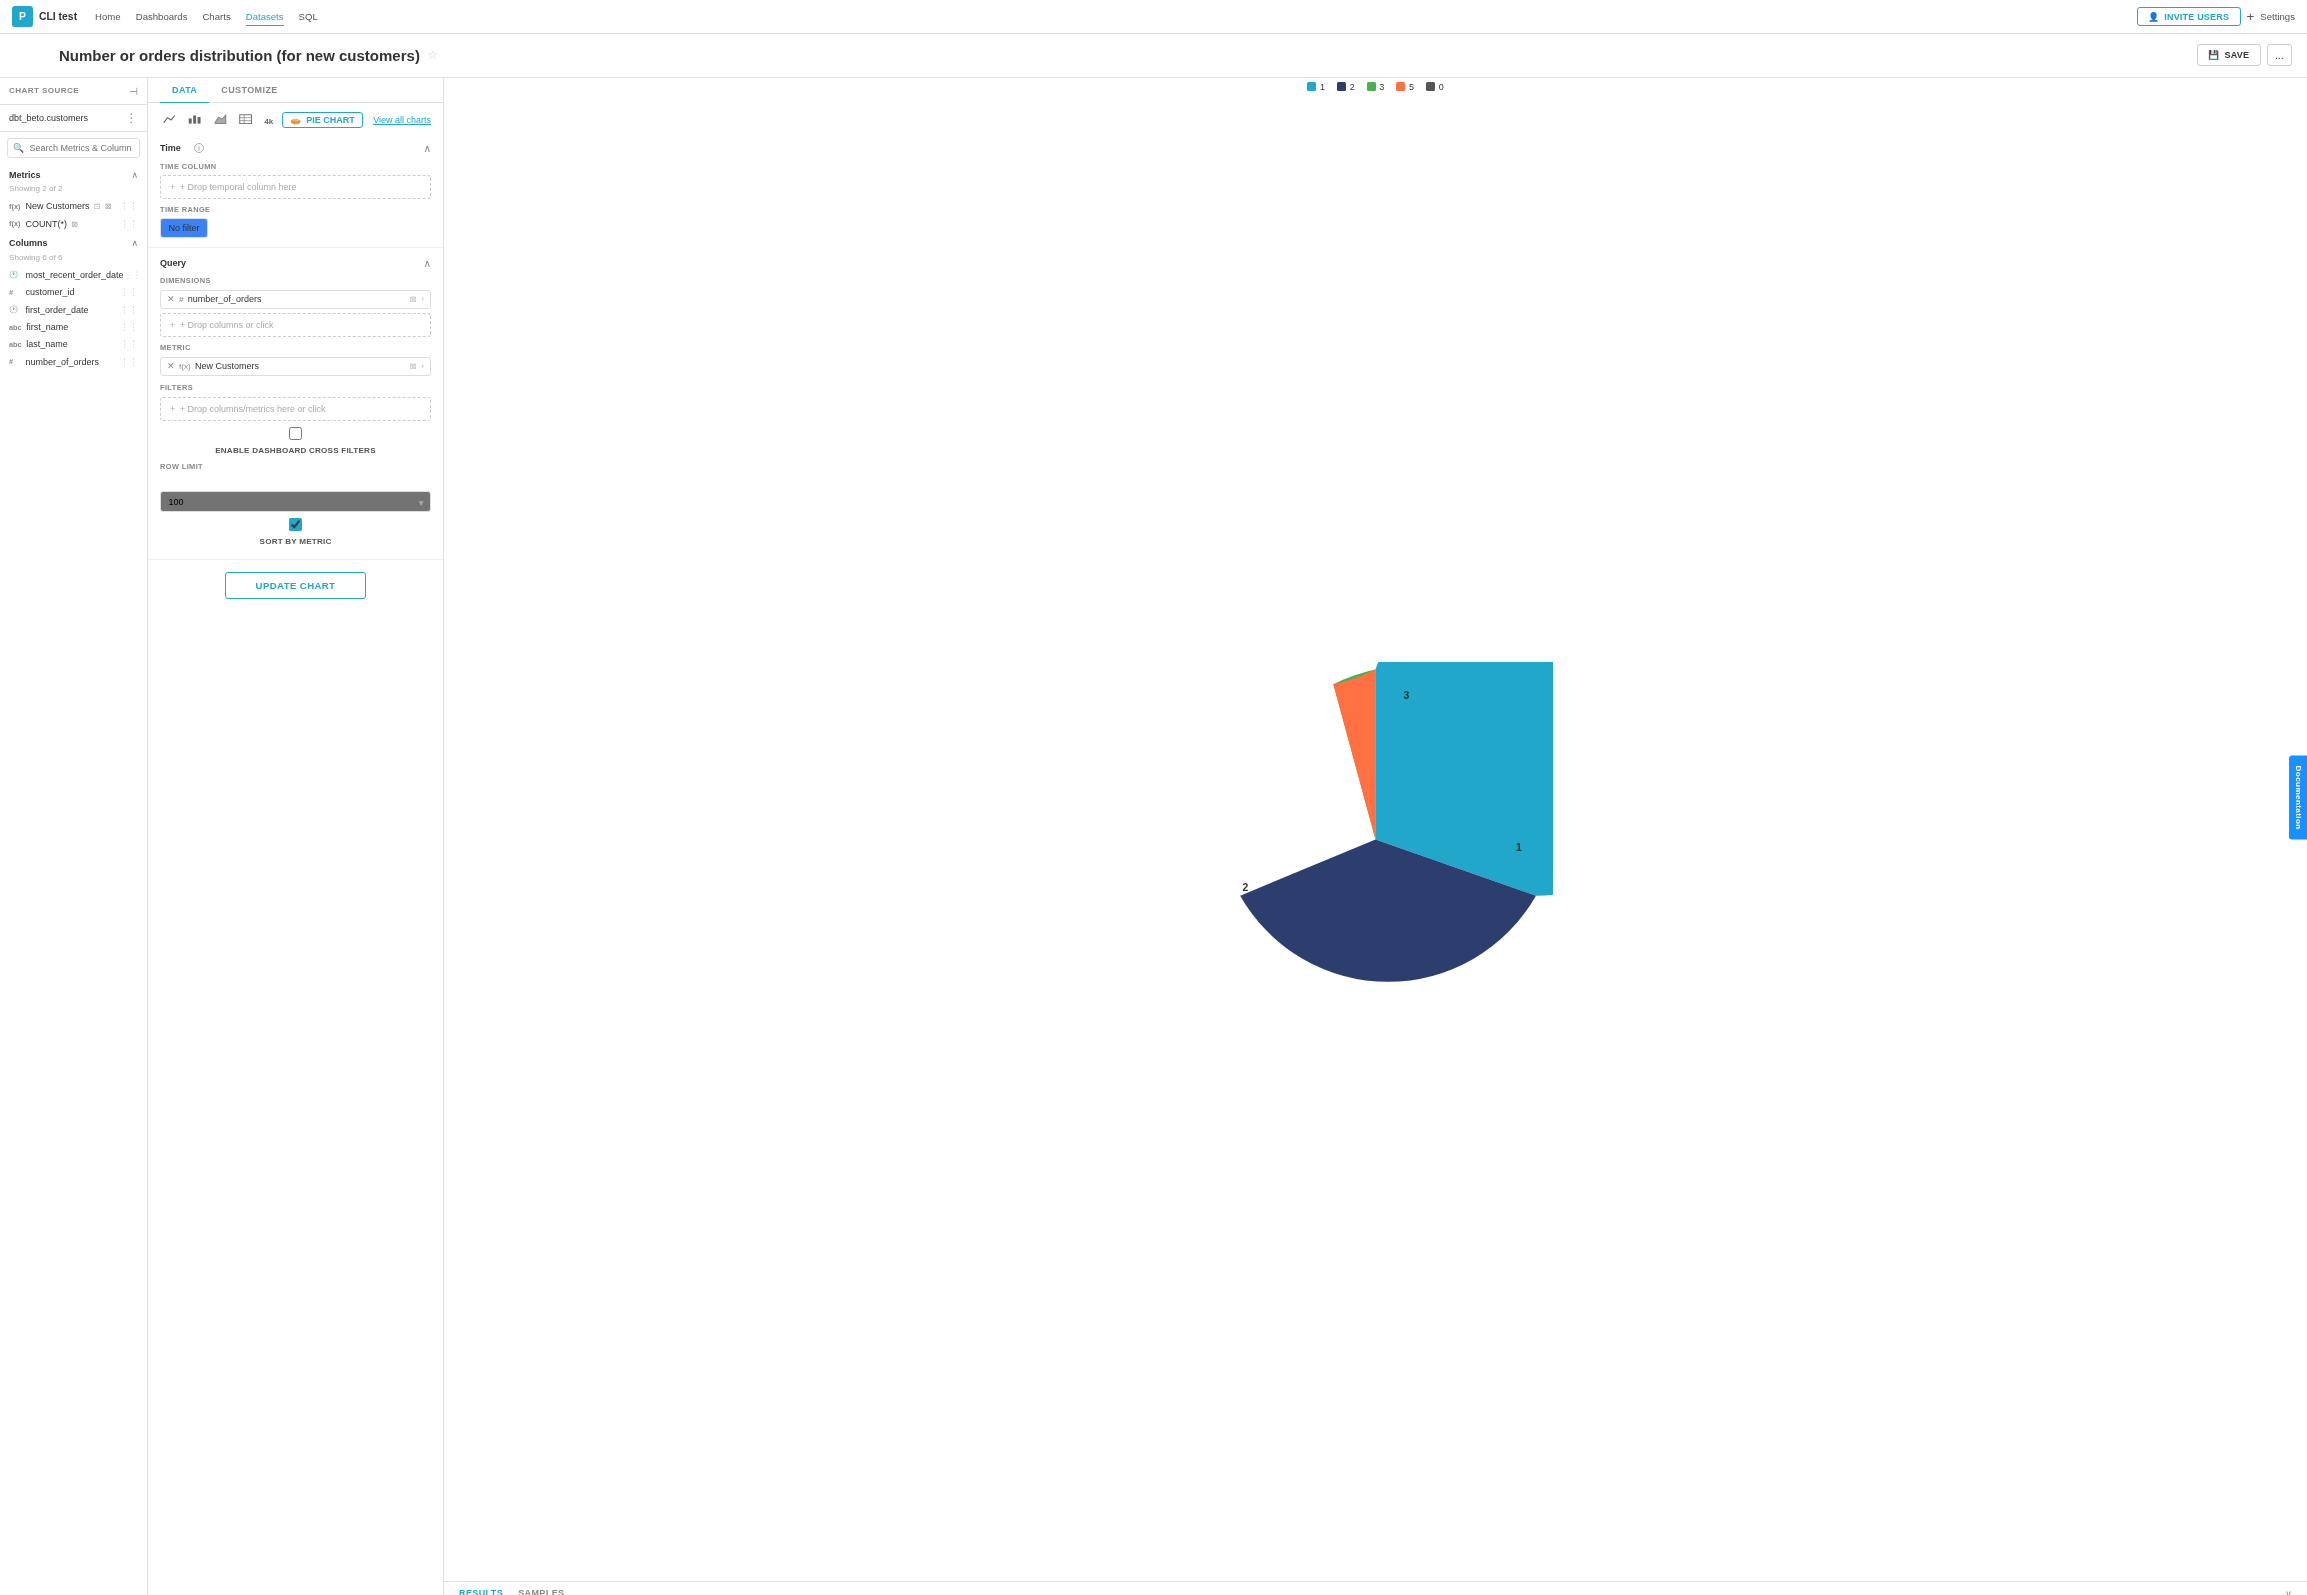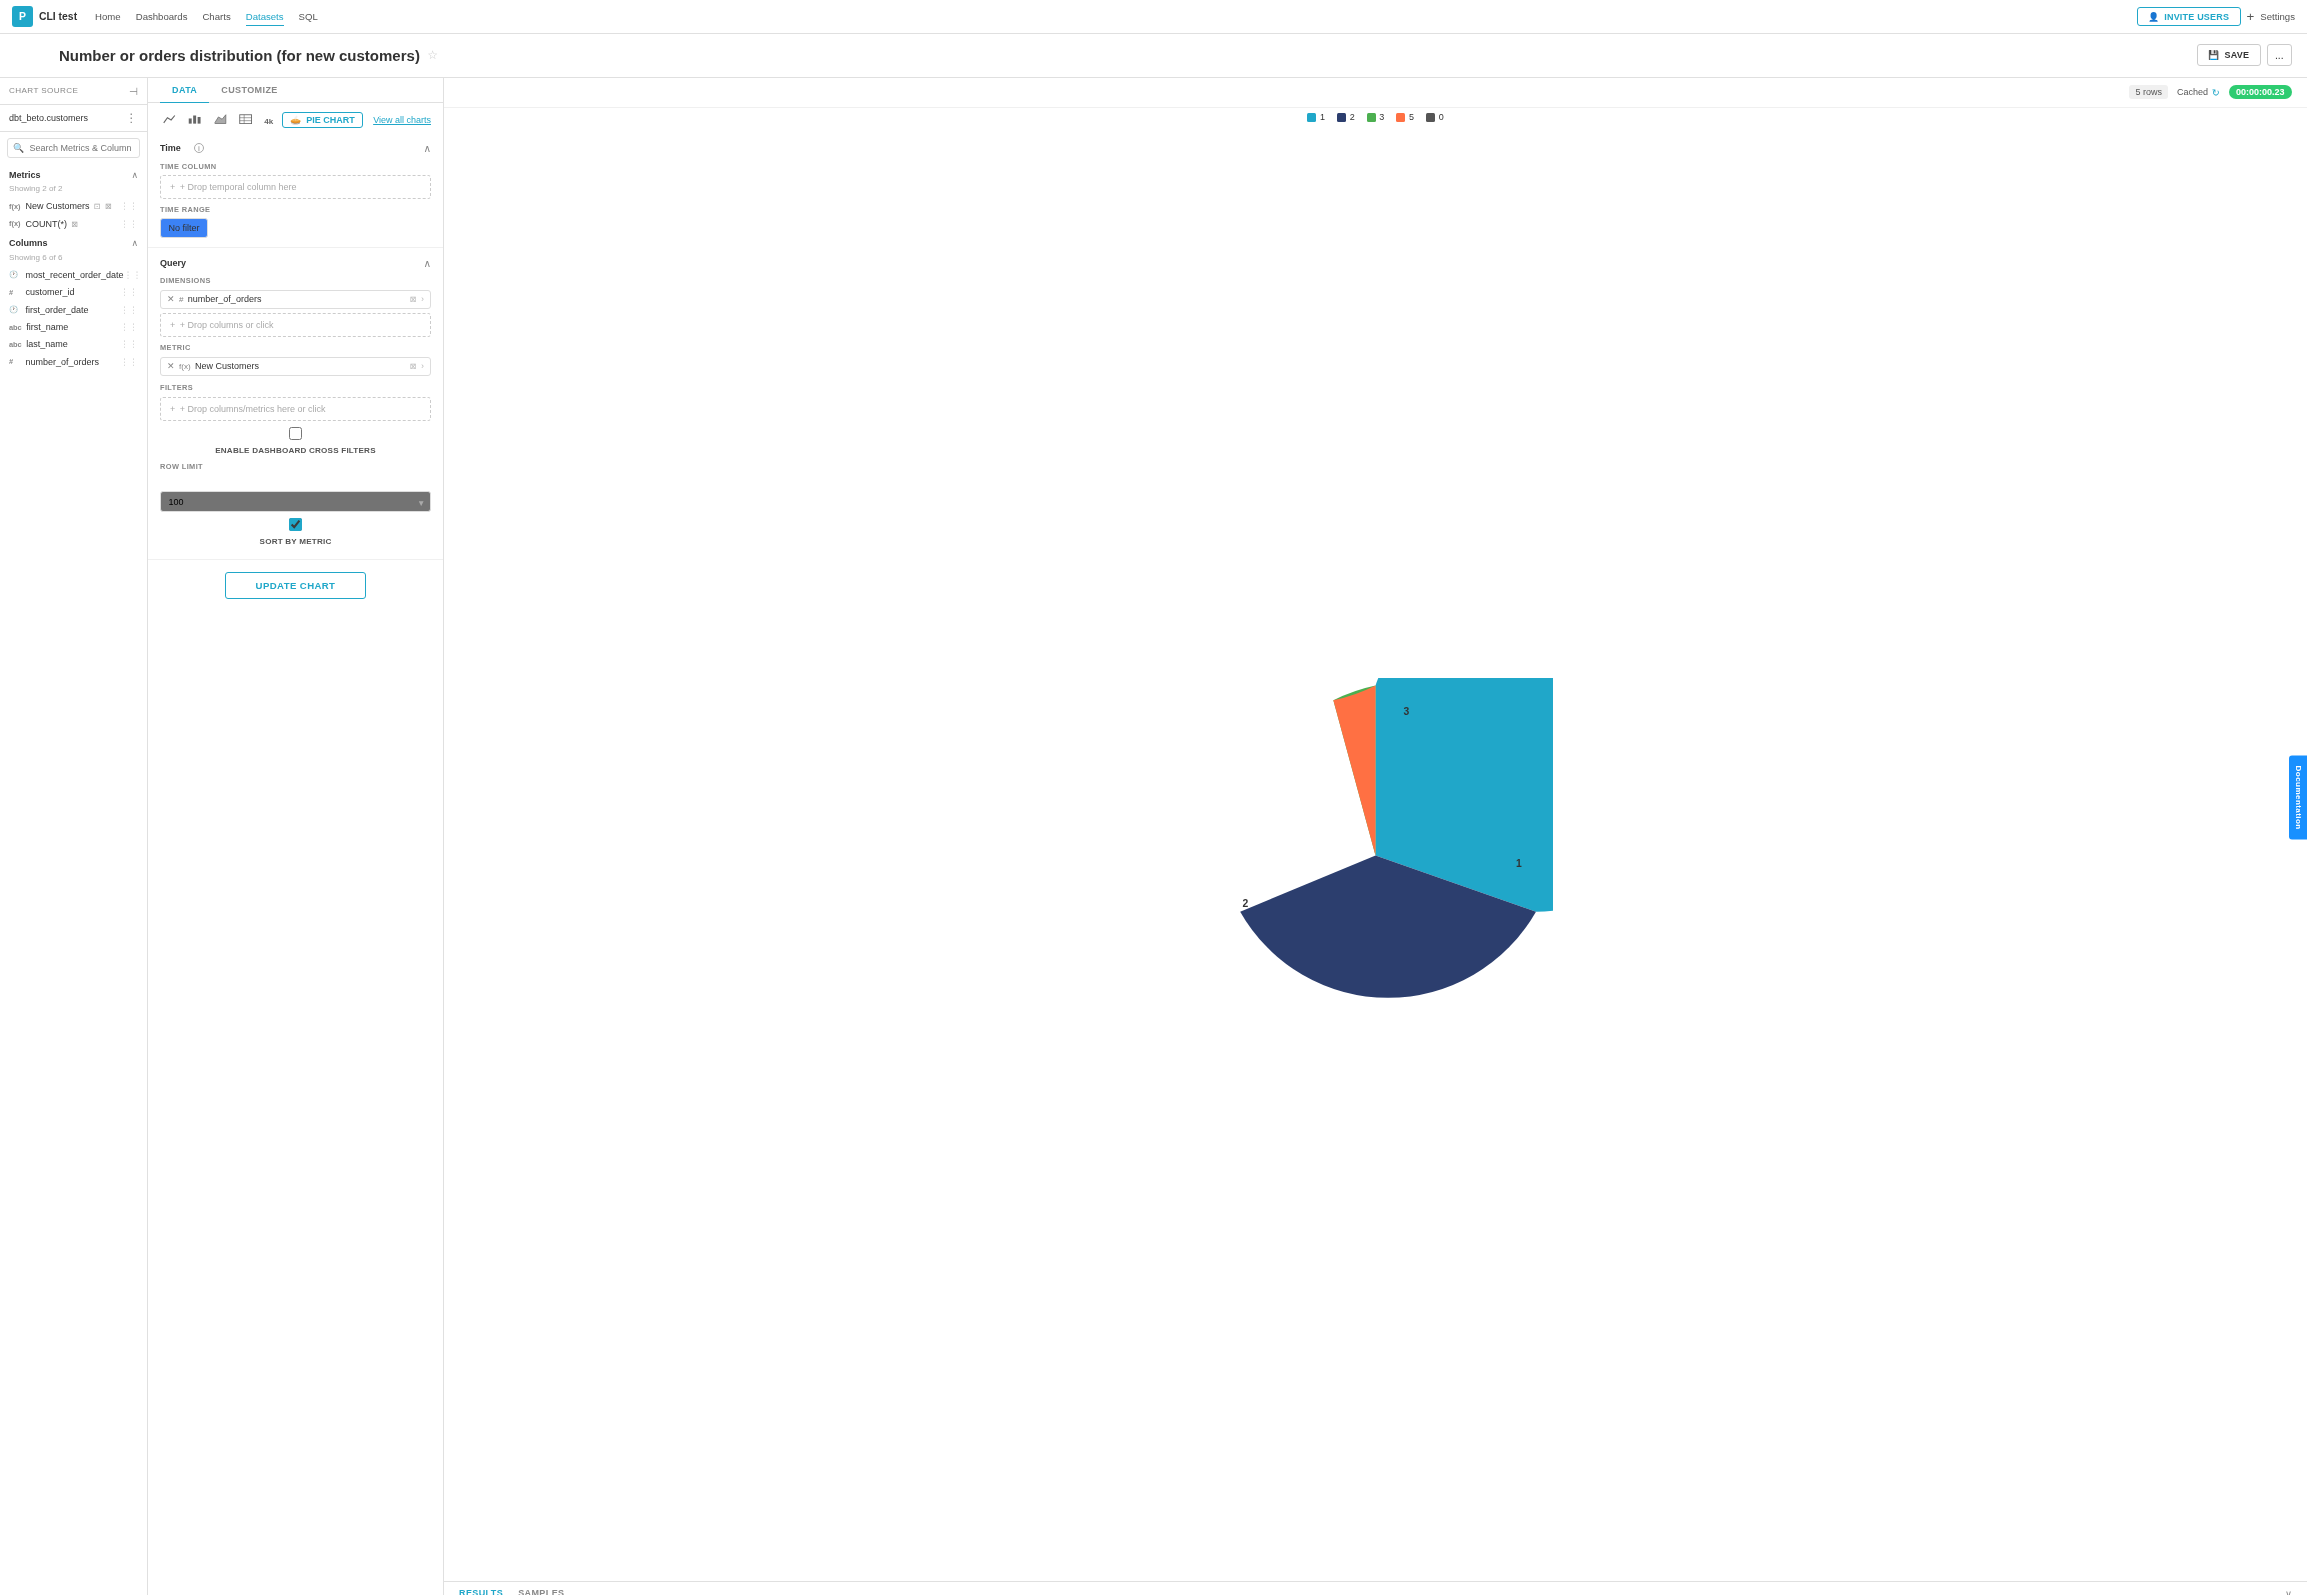--- a/index.html
+++ b/index.html
@@ -25,21 +25,21 @@
     .header-actions { display: flex; gap: 6px; }
     .save-btn { border: 1.1px solid #ccc; background: #fff; color: #333; border-radius: 3px; padding: 4.4px 10.4px; font-size: 9px; font-weight: 600; cursor: pointer; display: flex; align-items: center; gap: 4.4px; letter-spacing: 0.2px; }
     .more-btn { border: 1.1px solid #ccc; background: #fff; color: #333; border-radius: 3px; padding: 4.4px 7.4px; cursor: pointer; font-size: 10.4px; }
 
     
     .main-layout { display: flex; height: calc(100vh - 68px); overflow: hidden; }
 
     
     .left-sidebar { width: 148px; min-width: 148px; border-right: 0.7px solid #e0e0e0; display: flex; flex-direction: column; overflow-y: auto; }
     .sidebar-header { display: flex; align-items: center; justify-content: space-between; padding: 7.4px 9px; border-bottom: 0.7px solid #e0e0e0; }
-    .sidebar-header-label { font-size: 8.1px; color: #888; font-weight: 400; text-transform: uppercase; letter-spacing: 0.4px; }
+    .sidebar-header-label { font-size: 8.1px; color: #888; font-weight: 700; text-transform: uppercase; letter-spacing: 0.4px; }
     .collapse-icon { color: #888; cursor: pointer; font-size: 10.4px; }
     .dataset-row { display: flex; align-items: center; justify-content: space-between; padding: 6px 9px; border-bottom: 0.7px solid #e0e0e0; }
     .dataset-name { font-size: 9px; font-weight: 500; }
     .dataset-dots { color: #888; cursor: pointer; font-size: 12px; letter-spacing: 0.7px; }
     .search-box { margin: 6px 7.4px; position: relative; }
     .search-input { width: 100%; border: 0.7px solid #ddd; border-radius: 3px; padding: 3.7px 7.4px 3.7px 21px; font-size: 9px; color: #333; outline: none; }
     .search-icon-sm { position: absolute; left: 6px; top: 50%; transform: translateY(-50%); color: #aaa; font-size: 9px; }
     .section-header { display: flex; align-items: center; justify-content: space-between; padding: 6px 9px 3px; }
     .section-title { font-size: 9px; font-weight: 600; }
     .section-arrow { color: #888; font-size: 9px; cursor: pointer; }
@@ -347,28 +347,20 @@
         <input type="checkbox" id="sortmetric" checked="" style="accent-color: rgb(32, 167, 201);">
         <label class="checkbox-label" for="sortmetric">SORT BY METRIC</label>
       </div>
     </div>
 
     <button class="update-chart-btn">UPDATE CHART</button>
   </div>
 
   <div class="right-panel">
 
-    <div class="chart-toolbar">
-      <div class="rows-badge">5 rows</div>
-      <div class="cached-badge">
-        <span>Cached</span>
-        <span class="refresh-icon">↻</span>
-      </div>
-      <div class="time-badge">00:00:00.23</div>
-    </div>
 
     <div class="legend-row">
       <div class="legend-item">
         <div class="legend-dot" style="background:#20a7c9;"></div>
         <span>1</span>
       </div>
       <div class="legend-item">
         <div class="legend-dot" style="background:#2c3e6e;"></div>
         <span>2</span>
       </div>

